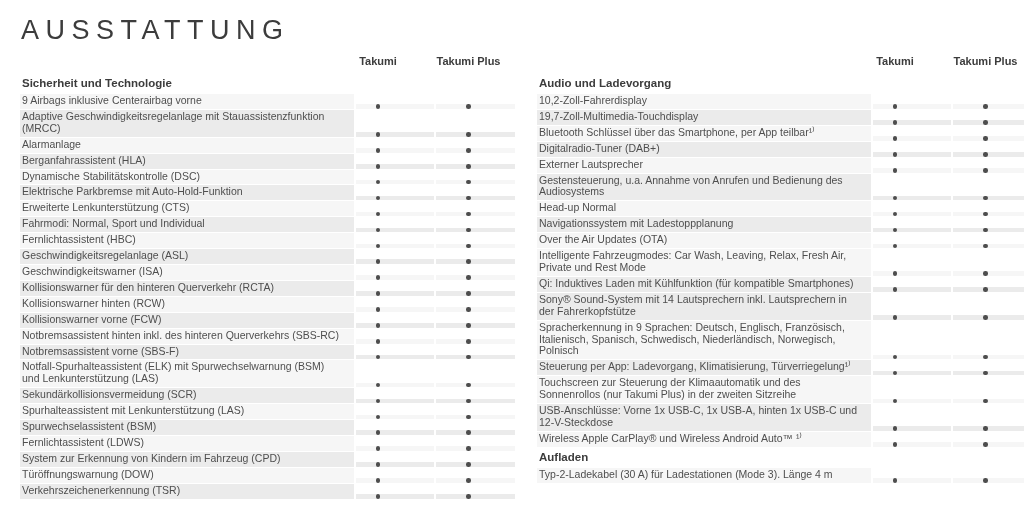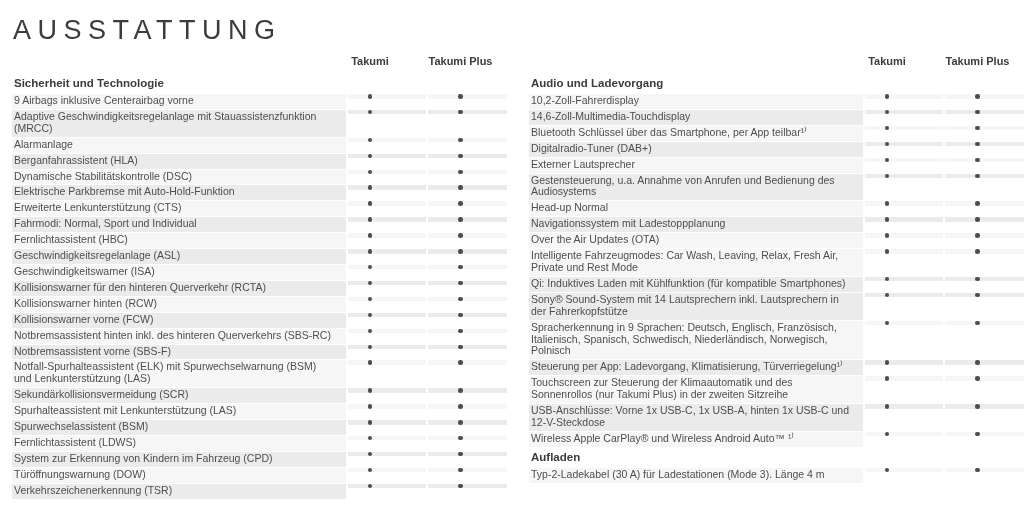--- a/index.html
+++ b/index.html
@@ -7,41 +7,41 @@
     --row_odd:#f6f6f6; --row_even:#ebebeb; --dot:#4d4d4d;
   }
   *{box-sizing:border-box;}
   html,body{margin:0;padding:0;}
   body{
     width:1024px;height:527px;overflow:hidden;
     background:var(--page_bg);
     font-family:"Liberation Sans", sans-serif;
     color:var(--text);
   }
-  .page{padding:12px 12px 0 12px;}
+  .page{padding:12px 12px 0 20px;}
   .title{
     font-size:27px;font-weight:400;letter-spacing:6.5px;
     color:var(--heading);margin:2px 0 0 1px;line-height:32px;
   }
   .tables{display:flex;gap:24px;margin-top:5px;align-items:flex-start;}
   .table{width:493px;flex:0 0 493px;}
   .thead{display:flex;margin-bottom:1px;}
   .thead .spacer{flex:0 0 334px;}
   .hcell{
     display:flex;align-items:center;justify-content:center;
     font-weight:bold;font-size:11px;color:var(--heading);
     padding:4px 0 6px 0;
   }
   .hcell.c1{flex:0 0 78px;margin-left:2px;padding-right:34px;}
   .hcell.c2{flex:0 0 79px;margin-left:2px;padding-right:14px;}
   .section-heading{
     font-weight:bold;font-size:11.5px;color:var(--heading);
     padding:3px 0 5px 2px;margin-top:1px;
   }
-  .row{display:flex;align-items:flex-start;margin-bottom:1px;}
+  .row{display:flex;align-items:flex-end;margin-bottom:1px;}
   .cell{display:flex;align-items:center;}
   .label-cell{
     flex:0 0 334px;padding:1px 10px 2px 2px;
     font-size:10.5px;line-height:11.9px;min-height:13.4px;
   }
   .dot-cell{justify-content:center;}
   .dot-cell.c1{flex:0 0 78px;margin-left:2px;padding-right:34px;}
   .dot-cell.c2{flex:0 0 79px;margin-left:2px;padding-right:14px;}
   .row.odd  .cell{background:var(--row_odd);}
   .row.even .cell{background:var(--row_even);}
@@ -293,21 +293,21 @@
           <div class="row odd">
             <div class="cell label-cell">10,2-Zoll-Fahrerdisplay</div>
             <div class="cell dot-cell c1">
               <span class="dot"></span>
             </div>
             <div class="cell dot-cell c2">
               <span class="dot"></span>
             </div>
           </div>
           <div class="row even">
-            <div class="cell label-cell">14,6-Zoll-Multimedia-Touchdisplay</div>
+            <div class="cell label-cell">19,7-Zoll-Multimedia-Touchdisplay</div>
             <div class="cell dot-cell c1">
               <span class="dot"></span>
             </div>
             <div class="cell dot-cell c2">
               <span class="dot"></span>
             </div>
           </div>
           <div class="row odd">
             <div class="cell label-cell">Bluetooth Schlüssel über das Smartphone, per App teilbar¹⁾</div>
             <div class="cell dot-cell c1">

